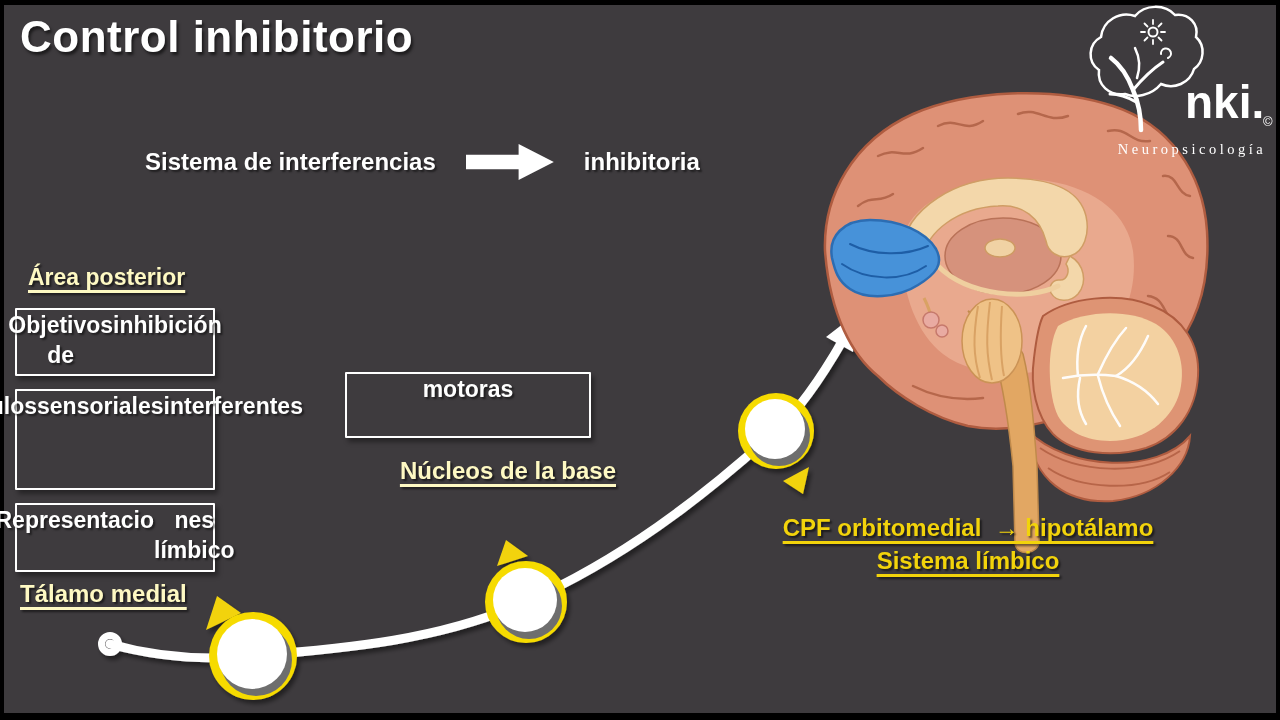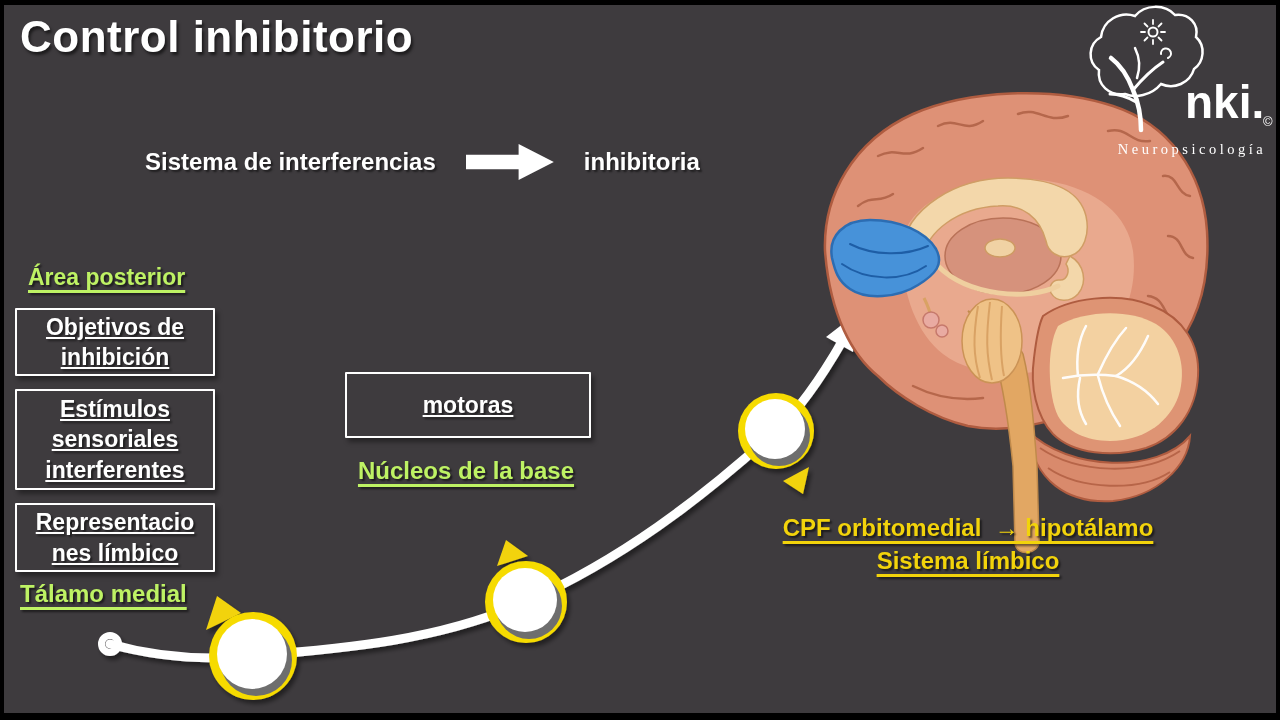--- a/index.html
+++ b/index.html
@@ -22,41 +22,40 @@
 
   .flow{position:absolute;left:145px;top:144px;display:flex;align-items:center;gap:30px;}
   .flow-label{font-size:24px;font-weight:bold;color:#fff;text-shadow:2px 2px 2px rgba(0,0,0,.5);}
   .block-arrow{
     width:88px;height:36px;background:#fff;
     clip-path:polygon(0 30%,60% 30%,60% 0,100% 50%,60% 100%,60% 70%,0 70%);
     filter:drop-shadow(2px 3px 2px rgba(0,0,0,.45));
   }
 
   .yhead{
-    position:absolute;font-weight:bold;color:#bef264;font-size:24px;
+    position:absolute;font-weight:bold;color:#fef9c3;font-size:24px;
     text-decoration:underline;text-decoration-thickness:3px;text-underline-offset:5px;
     text-shadow:2px 2px 2px rgba(0,0,0,.55);white-space:nowrap;
   }
   .h-area{left:28px;top:264px;font-size:23px;}
   .h-talamo{left:20px;top:580px;}
-  .h-nucleos{left:316px;top:457px;width:300px;text-align:center;}
+  .h-nucleos{left:316px;top:457px;width:300px;text-align:right;}
   .cpf{position:absolute;left:763px;top:514px;width:410px;text-align:center;}
   .cpf .yline{
     position:static;display:block;font-weight:bold;color:#F2D30B;font-size:24px;
     text-decoration:underline;text-decoration-thickness:3px;text-underline-offset:5px;
     text-shadow:2px 2px 2px rgba(0,0,0,.55);white-space:pre;margin-bottom:5px;
   }
 
   .obox{
     position:absolute;border:2px solid #fff;border-radius:1px;
     box-shadow:3px 4px 5px rgba(0,0,0,.4);
     color:#fff;font-weight:bold;font-size:23px;line-height:1.32;text-align:center;
-    display:flex;flex-direction:column;justify-content:center;
+    display:flex;flex-direction:row;justify-content:center;
     text-shadow:2px 2px 2px rgba(0,0,0,.5);
-    text-decoration:underline;
   }
   .box1{left:15px;top:308px;width:196px;height:64px;}
   .box2{left:15px;top:389px;width:196px;height:97px;}
   .box3{left:15px;top:503px;width:196px;height:65px;}
   .box-mid{left:345px;top:372px;width:242px;height:62px;}
 
   .overlay-svg{position:absolute;left:0;top:0;pointer-events:none;}
   .brain-svg{position:absolute;left:818px;top:86px;pointer-events:none;}
   .logo{position:absolute;left:1075px;top:2px;pointer-events:none;}
 </style>

